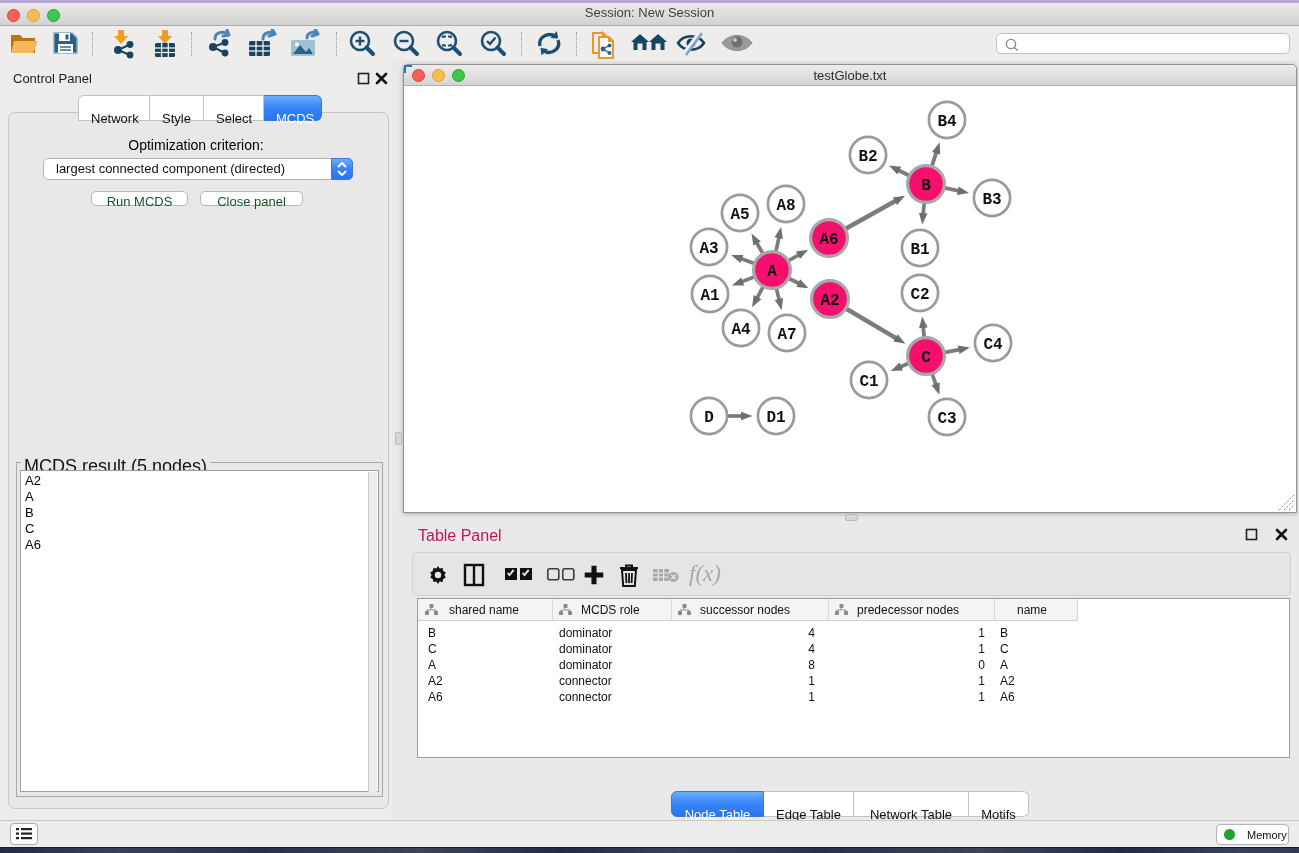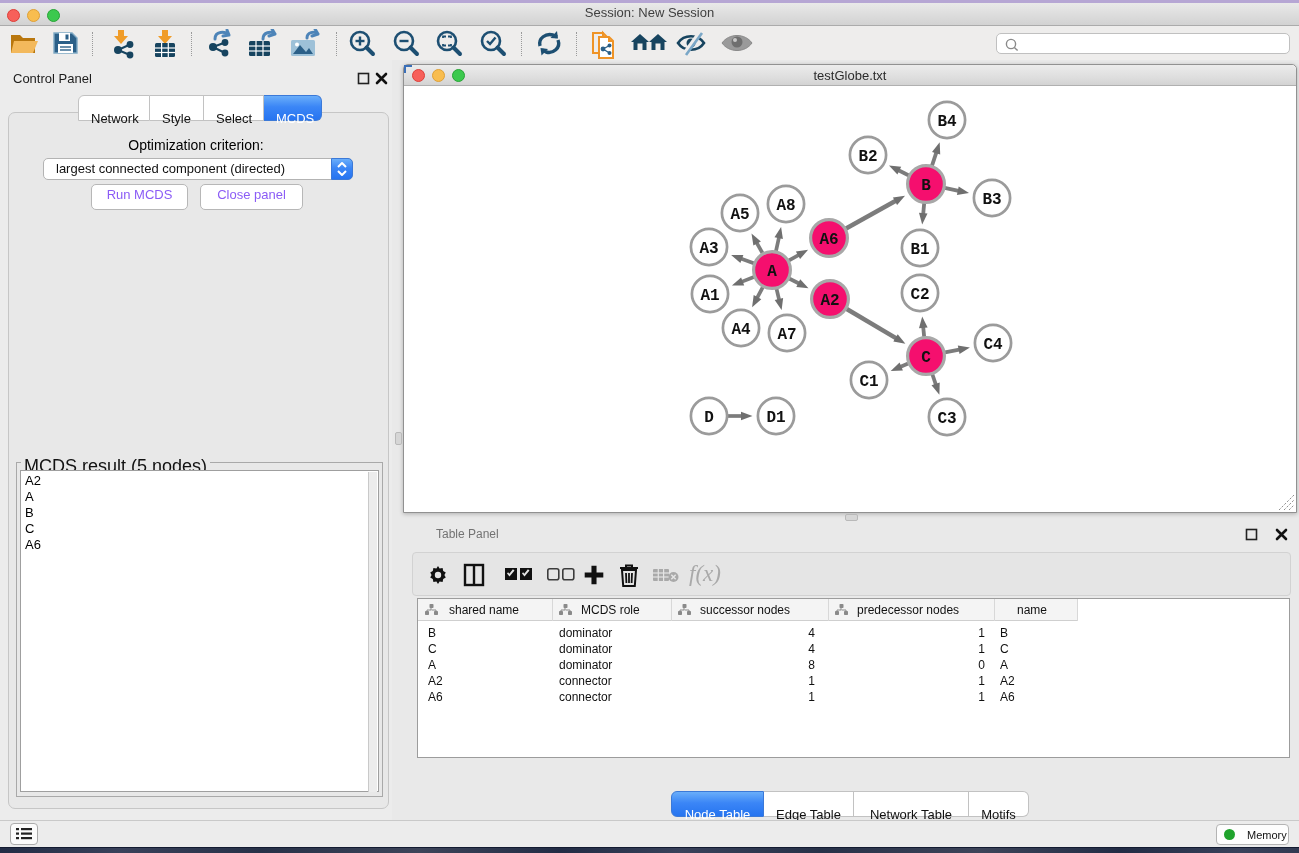--- a/index.html
+++ b/index.html
@@ -37,22 +37,22 @@
   .tab.sel { background:linear-gradient(#6aaefa,#3b86f6 45%,#2674f0); color:#fff;
     border-color:#3b79d8; border-radius:0 6px 6px 0; }
   #optlabel { position:absolute; left:0; top:77px; width:392px; text-align:center;
     font-size:14px; color:#000000; }
   #dropdown { position:absolute; left:43px; top:98px; width:310px; height:22px; background:#fff;
     border:1px solid #b3b3b3; border-radius:5px; font-size:13px; color:#111; line-height:20px;
     padding-left:12px; }
   #dropstep { position:absolute; right:-1px; top:-1px; width:22px; height:22px;
     background:linear-gradient(#6aaefa,#3b86f6 45%,#2674f0); border-radius:0 5px 5px 0;
     border:1px solid #3b79d8; }
-  .btn { position:absolute; top:124px; height:26px; background:#fff; border:1px solid #b7b7b7;
-    border-radius:5px; font-size:13px; color:#8b5cf6; text-align:center; line-height:19px; }
+  .btn { position:absolute; top:131px; height:15px; background:#fff; border:1px solid #b7b7b7;
+    border-radius:5px; font-size:13px; color:#14532d; text-align:center; line-height:19px; }
   
   #fset { position:absolute; left:16px; top:396px; width:367px; height:341px; }
   #fset .fbord { position:absolute; left:0; top:6px; width:100%; height:335px;
     border:1px solid #a9a9a9; }
   #fset .fleg { position:absolute; left:5px; top:0; background:#e8e8e8; padding:0 3px;
     font-size:18px; color:#111; }
   #flist { position:absolute; left:4px; top:14px; width:359px; height:322px; background:#fff;
     border:1px solid #9f9f9f; font-size:13px; color:#000; padding:2px 0 0 4px; line-height:16px; }
   #fscroll { position:absolute; right:1px; top:1px; width:9px; height:320px; background:#ececec;
     border-left:1px solid #c9c9c9; }
@@ -338,21 +338,21 @@
       <line x1="8" y1="23" x2="23" y2="8"></line>
           <line x1="13" y1="23" x2="23" y2="13"></line>
           <line x1="18" y1="23" x2="23" y2="18"></line>
     </g>
   </svg>
 </div>
 <div class="abs" style="left:395px;top:372px;width:7px;height:13px;background:#d6d6d6;border:1px solid #b9b9b9;border-radius:2px;"></div>
 <div class="abs" style="left:845px;top:454px;width:13px;height:7px;background:#d6d6d6;border:1px solid #b9b9b9;border-radius:2px;"></div>
 
 <div class="abs" id="tpanel" style="left:404px;top:459px;width:895px;height:300px;">
-  <div style="position:absolute;left:32px;top:8px;font-size:12px;color:#737373;">Table Panel</div>
+  <div style="position:absolute;left:14px;top:8px;font-size:16px;color:#be185d;">Table Panel</div>
   <svg class="float-ic" style="left:841px;top:9px;" width="13" height="13" viewBox="0 0 13 13">
         <rect x="1.5" y="1.5" width="10" height="10" fill="none" stroke="#222" stroke-width="1.6"></rect>
       </svg>
   <svg class="float-ic" style="left:871px;top:9px;" width="13" height="13" viewBox="0 0 13 13">
         <path d="M2 2 L11 11 M11 2 L2 11" stroke="#111" stroke-width="2.6" stroke-linecap="round"></path>
       </svg>
   <div style="position:absolute;left:8px;top:33px;width:879px;height:44px;background:#e5e5e5;border:1px solid #d2d2d2;border-radius:4px;">    
         <svg style="position:absolute;left:15px;top:12px" width="20" height="20" viewBox="0 0 20 20">
       <path fill="#111" d="M10 1 l1.6 2.6 3-.6 .6 3 2.6 1.6 -1.4 2.4 1.4 2.4 -2.6 1.6 -.6 3 -3-.6 -1.6 2.6 -1.6-2.6 -3 .6 -.6-3 -2.6-1.6 1.4-2.4 -1.4-2.4 2.6-1.6 .6-3 3 .6 Z"></path>
       <circle cx="10" cy="10" r="3.2" fill="#e5e5e5"></circle>

